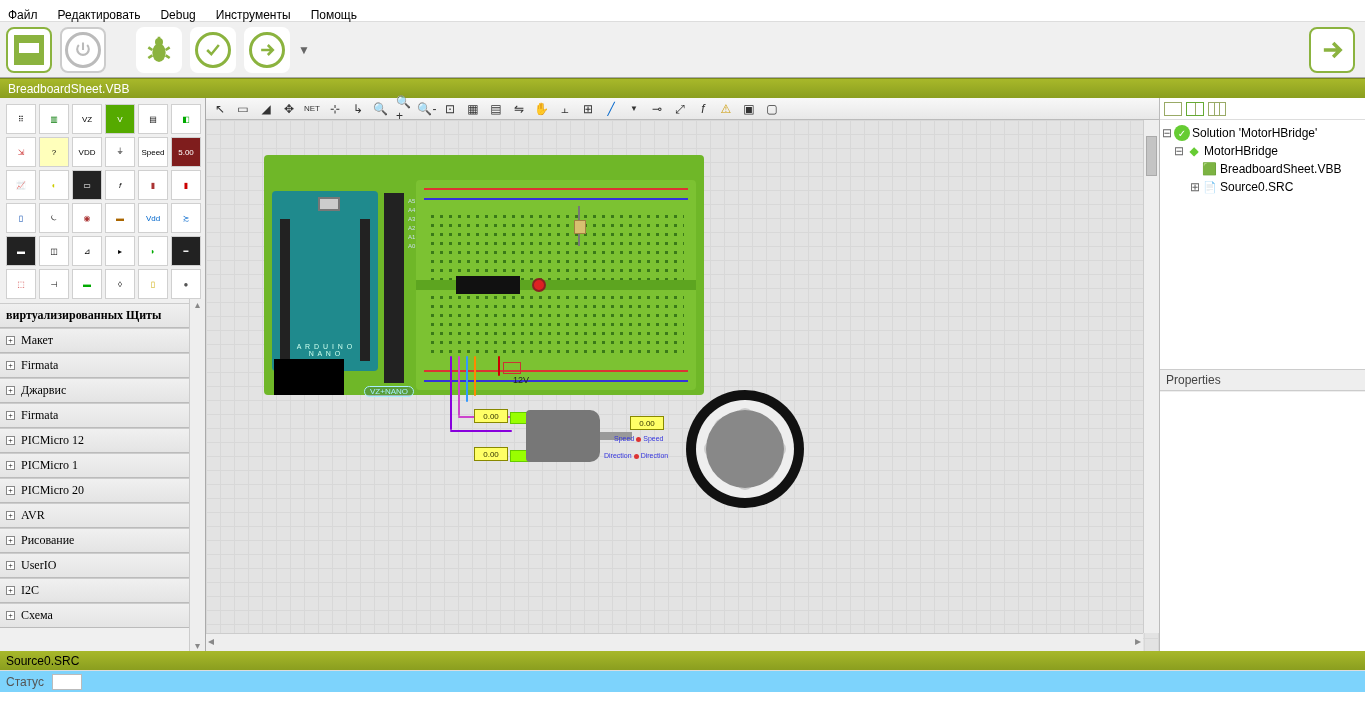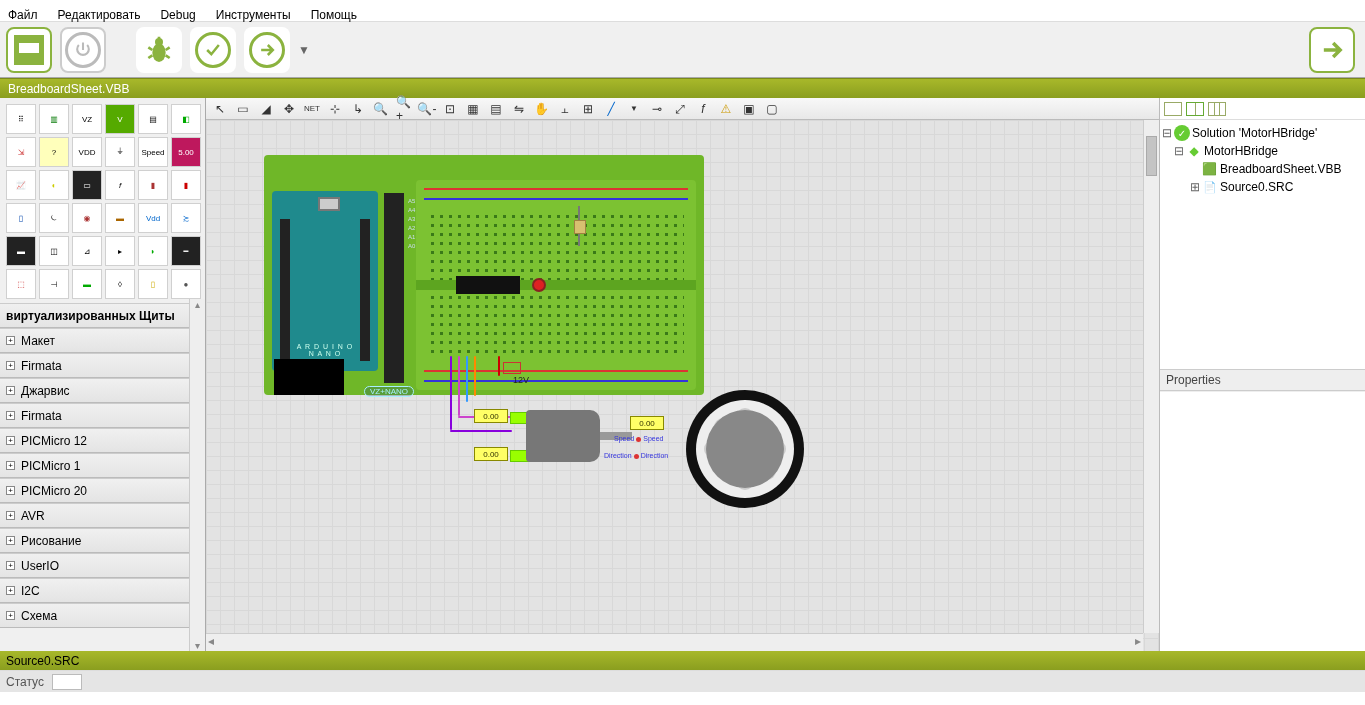--- a/index.html
+++ b/index.html
@@ -25,21 +25,21 @@
   .pal-item { width:30px; height:30px; display:flex; align-items:center; justify-content:center; background:#fff; border:1px solid #d0d0d0; cursor:pointer; font-size:8px; overflow:hidden; }
   .pal-item.dark { background:#222; color:#fff; }
   .pal-item.green { background:#5a0; }
   .cat-list { flex:1; margin-top:4px; overflow:hidden; }
   .cat-item { height:25px; display:flex; align-items:center; padding:0 6px; background:linear-gradient(#f0f0f0,#e4e4e4); border-top:1px solid #ccc; border-bottom:1px solid #bbb; font-size:12px; cursor:pointer; gap:6px; }
   .cat-item .plus { display:inline-block; width:9px; height:9px; border:1px solid #888; font-size:8px; line-height:7px; text-align:center; background:#fff; }
   .left-scroll { width:16px; background:#eee; border-left:1px solid #ccc; position:relative; }
   .left-scroll::before { content:"▴"; position:absolute; top:0; width:100%; text-align:center; color:#888; font-size:10px;}
   .left-scroll::after { content:"▾"; position:absolute; bottom:0; width:100%; text-align:center; color:#888; font-size:10px;}
   .left-wrap { display:flex; flex:1; overflow:hidden;}
-  .cat-body{flex:1;}
+  .cat-body{flex:1;font-family:Liberation Serif, serif;}
   
   .canvas-area { flex:1; display:flex; flex-direction:column; background:#eee; }
   .canvas-toolbar { height:22px; background:linear-gradient(#f8f8f8,#e8e8e8); border-bottom:1px solid #bbb; display:flex; align-items:center; padding:0 6px; gap:7px; }
   .ctb { width:16px; height:16px; display:flex; align-items:center; justify-content:center; cursor:pointer; color:#333; }
   .canvas-wrap { flex:1; position:relative; overflow:hidden; }
   .canvas { position:absolute; inset:0; background:#e3e3e3;
     background-image: linear-gradient(#d8d8d8 1px, transparent 1px), linear-gradient(90deg,#d8d8d8 1px, transparent 1px);
     background-size: 14px 14px; }
   .vscroll { position:absolute; right:0; top:0; bottom:18px; width:16px; background:#eee; border-left:1px solid #ccc; }
   .vscroll .thumb{margin:16px 2px; height:40px; background:#c4c4c4; border:1px solid #aaa;}
@@ -99,21 +99,21 @@
   .tree-row .ic{width:16px; height:16px; display:inline-flex; align-items:center; justify-content:center;}
   .ic.sol{background:#6c3; color:#fff; border-radius:50%; font-size:10px;}
   .ic.prj{color:#6c3;}
   .ic.bb{font-size:12px;}
   .ic.src{font-size:11px;}
   .i1{padding-left:12px;} .i2{padding-left:28px;} .i3{padding-left:28px;}
   .props-header{height:22px; background:#eee; border-top:1px solid #ccc; border-bottom:1px solid #ccc; display:flex; align-items:center; padding:0 6px; color:#444;}
   .props-body{height:260px; background:#fff; border-top:1px solid #eee;}
   
   .tabbar2 { height:19px; background:linear-gradient(#a8b82a,#8a9e1f); color:#000; display:flex; align-items:center; padding:0 6px; font-size:12px;}
-  .statusbar{height:22px; display:flex; align-items:center; padding:0 6px; gap:8px; background:#e5e5e5; border-top:1px solid #ddd; color:#555;}
+  .statusbar{height:22px; display:flex; align-items:center; padding:0 6px; gap:8px; background:#7dd3fc; border-top:1px solid #ddd; color:#555;}
   .status-box{border:1px solid #bbb; padding:0 24px 0 4px; height:16px; display:flex; align-items:center; background:#fff;}
   
   .run-right{width:46px; height:46px; border:2px solid #8bb33f; border-radius:8px; display:flex; align-items:center; justify-content:center; background:#fff; margin-right:4px;}
 </style>
 </head>
 <body>
 
 <div class="menubar">
   <span>Файл</span>
   <span>Редактировать</span>
@@ -179,21 +179,21 @@
       <div class="pal-item">VZ</div>
       <div class="pal-item green" style="color:#fff">V</div>
       <div class="pal-item">▤</div>
       <div class="pal-item" style="color:#0a0">◧</div>
 
       <div class="pal-item" style="color:#c33">⇲</div>
       <div class="pal-item" style="background:#ffb;">?</div>
       <div class="pal-item">VDD</div>
       <div class="pal-item">⏚</div>
       <div class="pal-item">Speed</div>
-      <div class="pal-item" style="background:#be185d; color:#fff;">5.00</div>
+      <div class="pal-item" style="background:#7f1d1d; color:#fff;">5.00</div>
 
       <div class="pal-item">📈</div>
       <div class="pal-item" style="color:#cc0">◐</div>
       <div class="pal-item dark">▭</div>
       <div class="pal-item" style="font-style:italic">f</div>
       <div class="pal-item" style="color:#a33">▮</div>
       <div class="pal-item" style="color:#c00">▮</div>
 
       <div class="pal-item" style="color:#04a">▯</div>
       <div class="pal-item">⏾</div>

